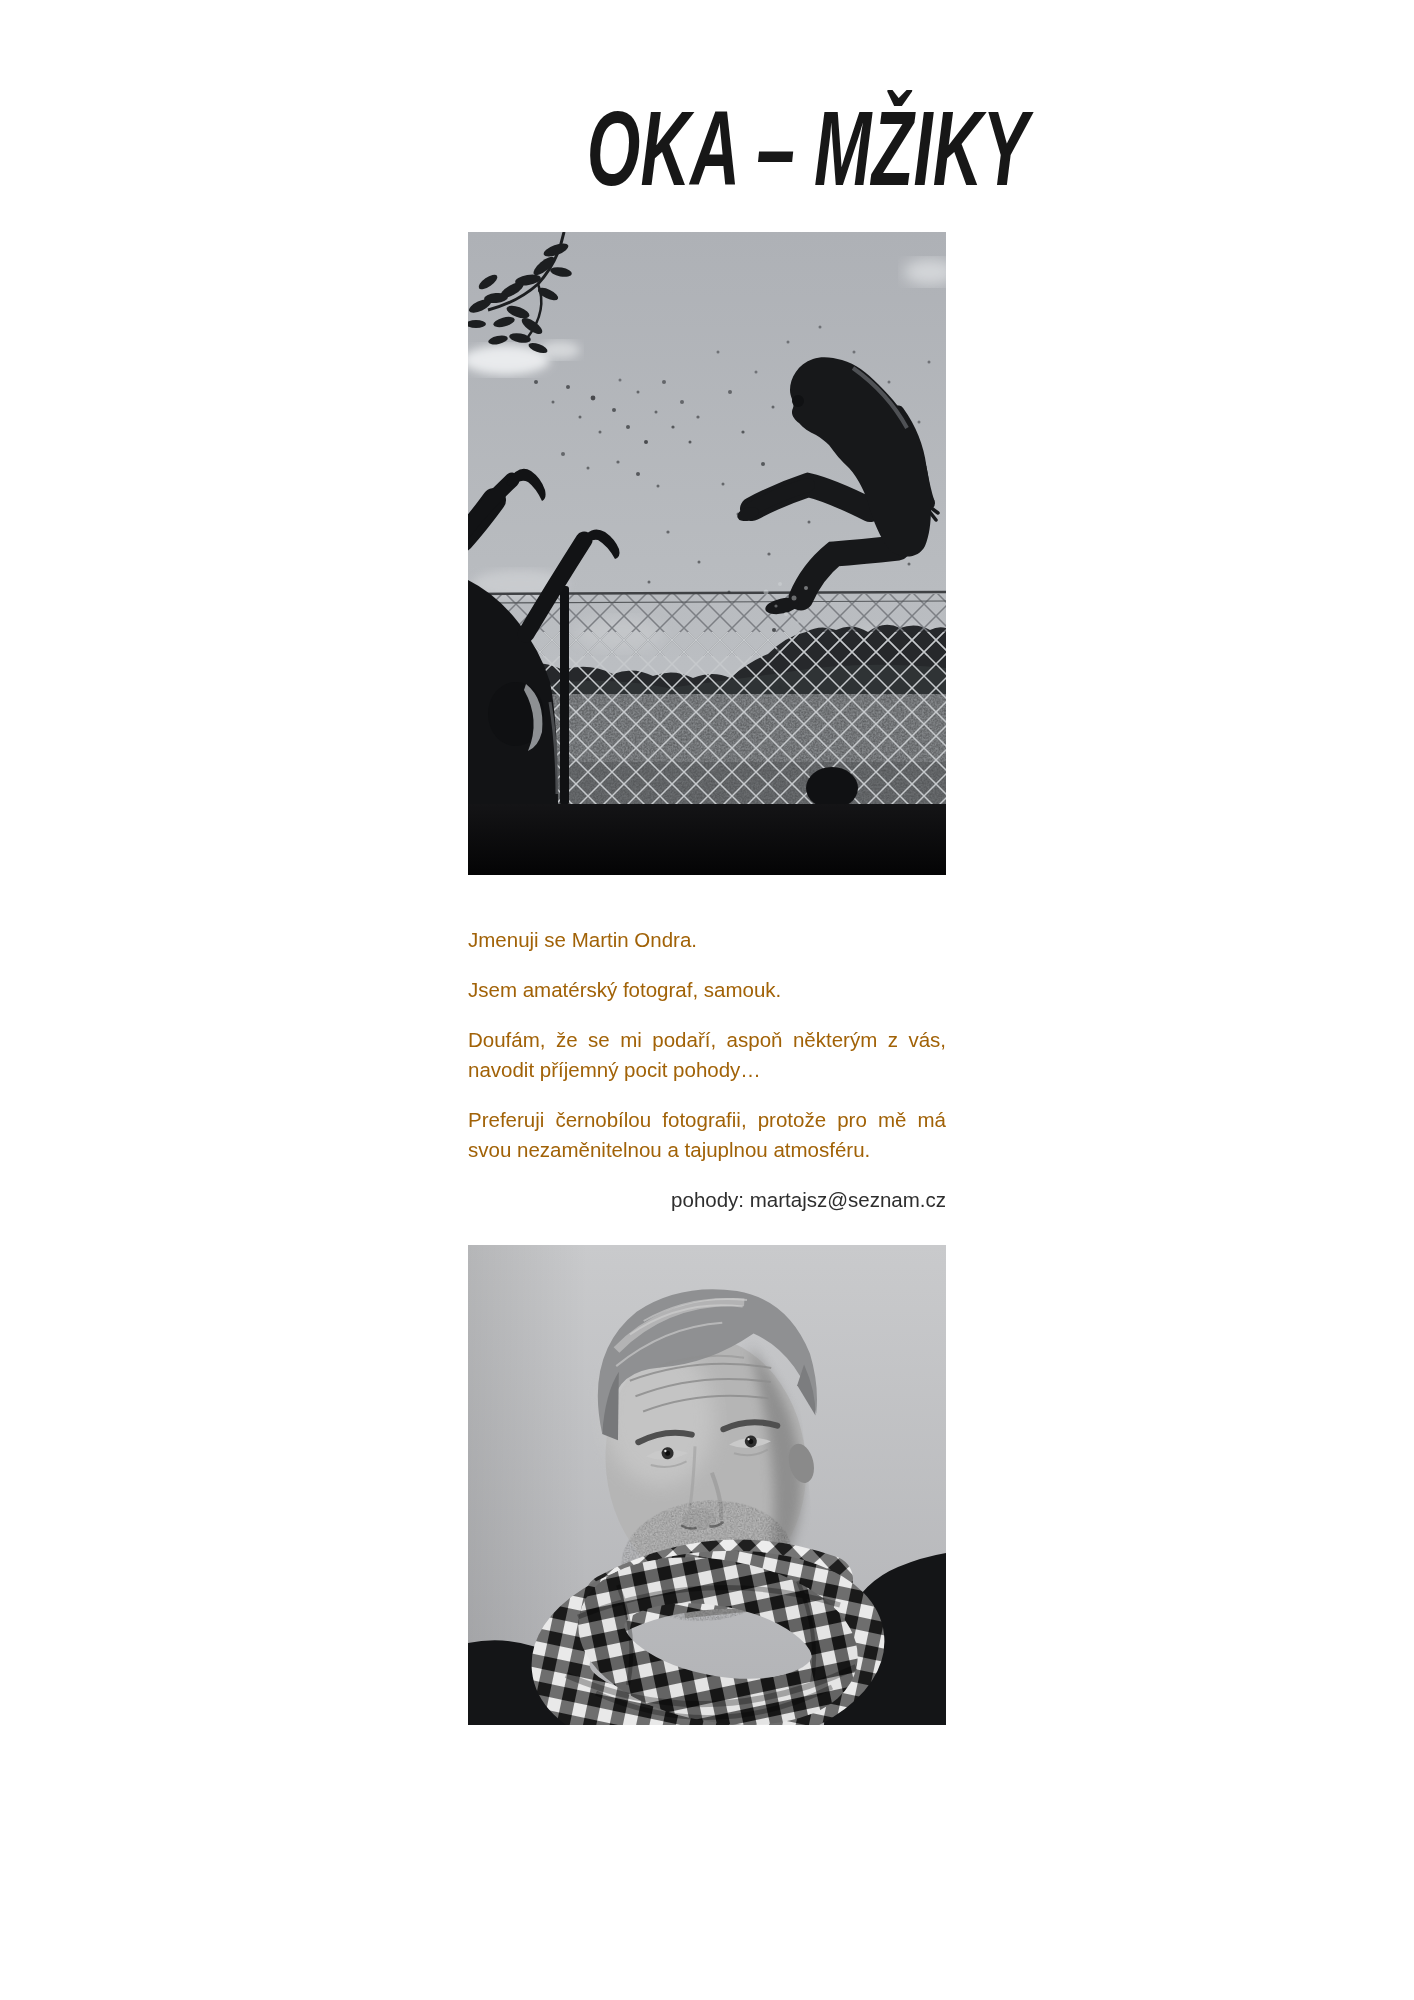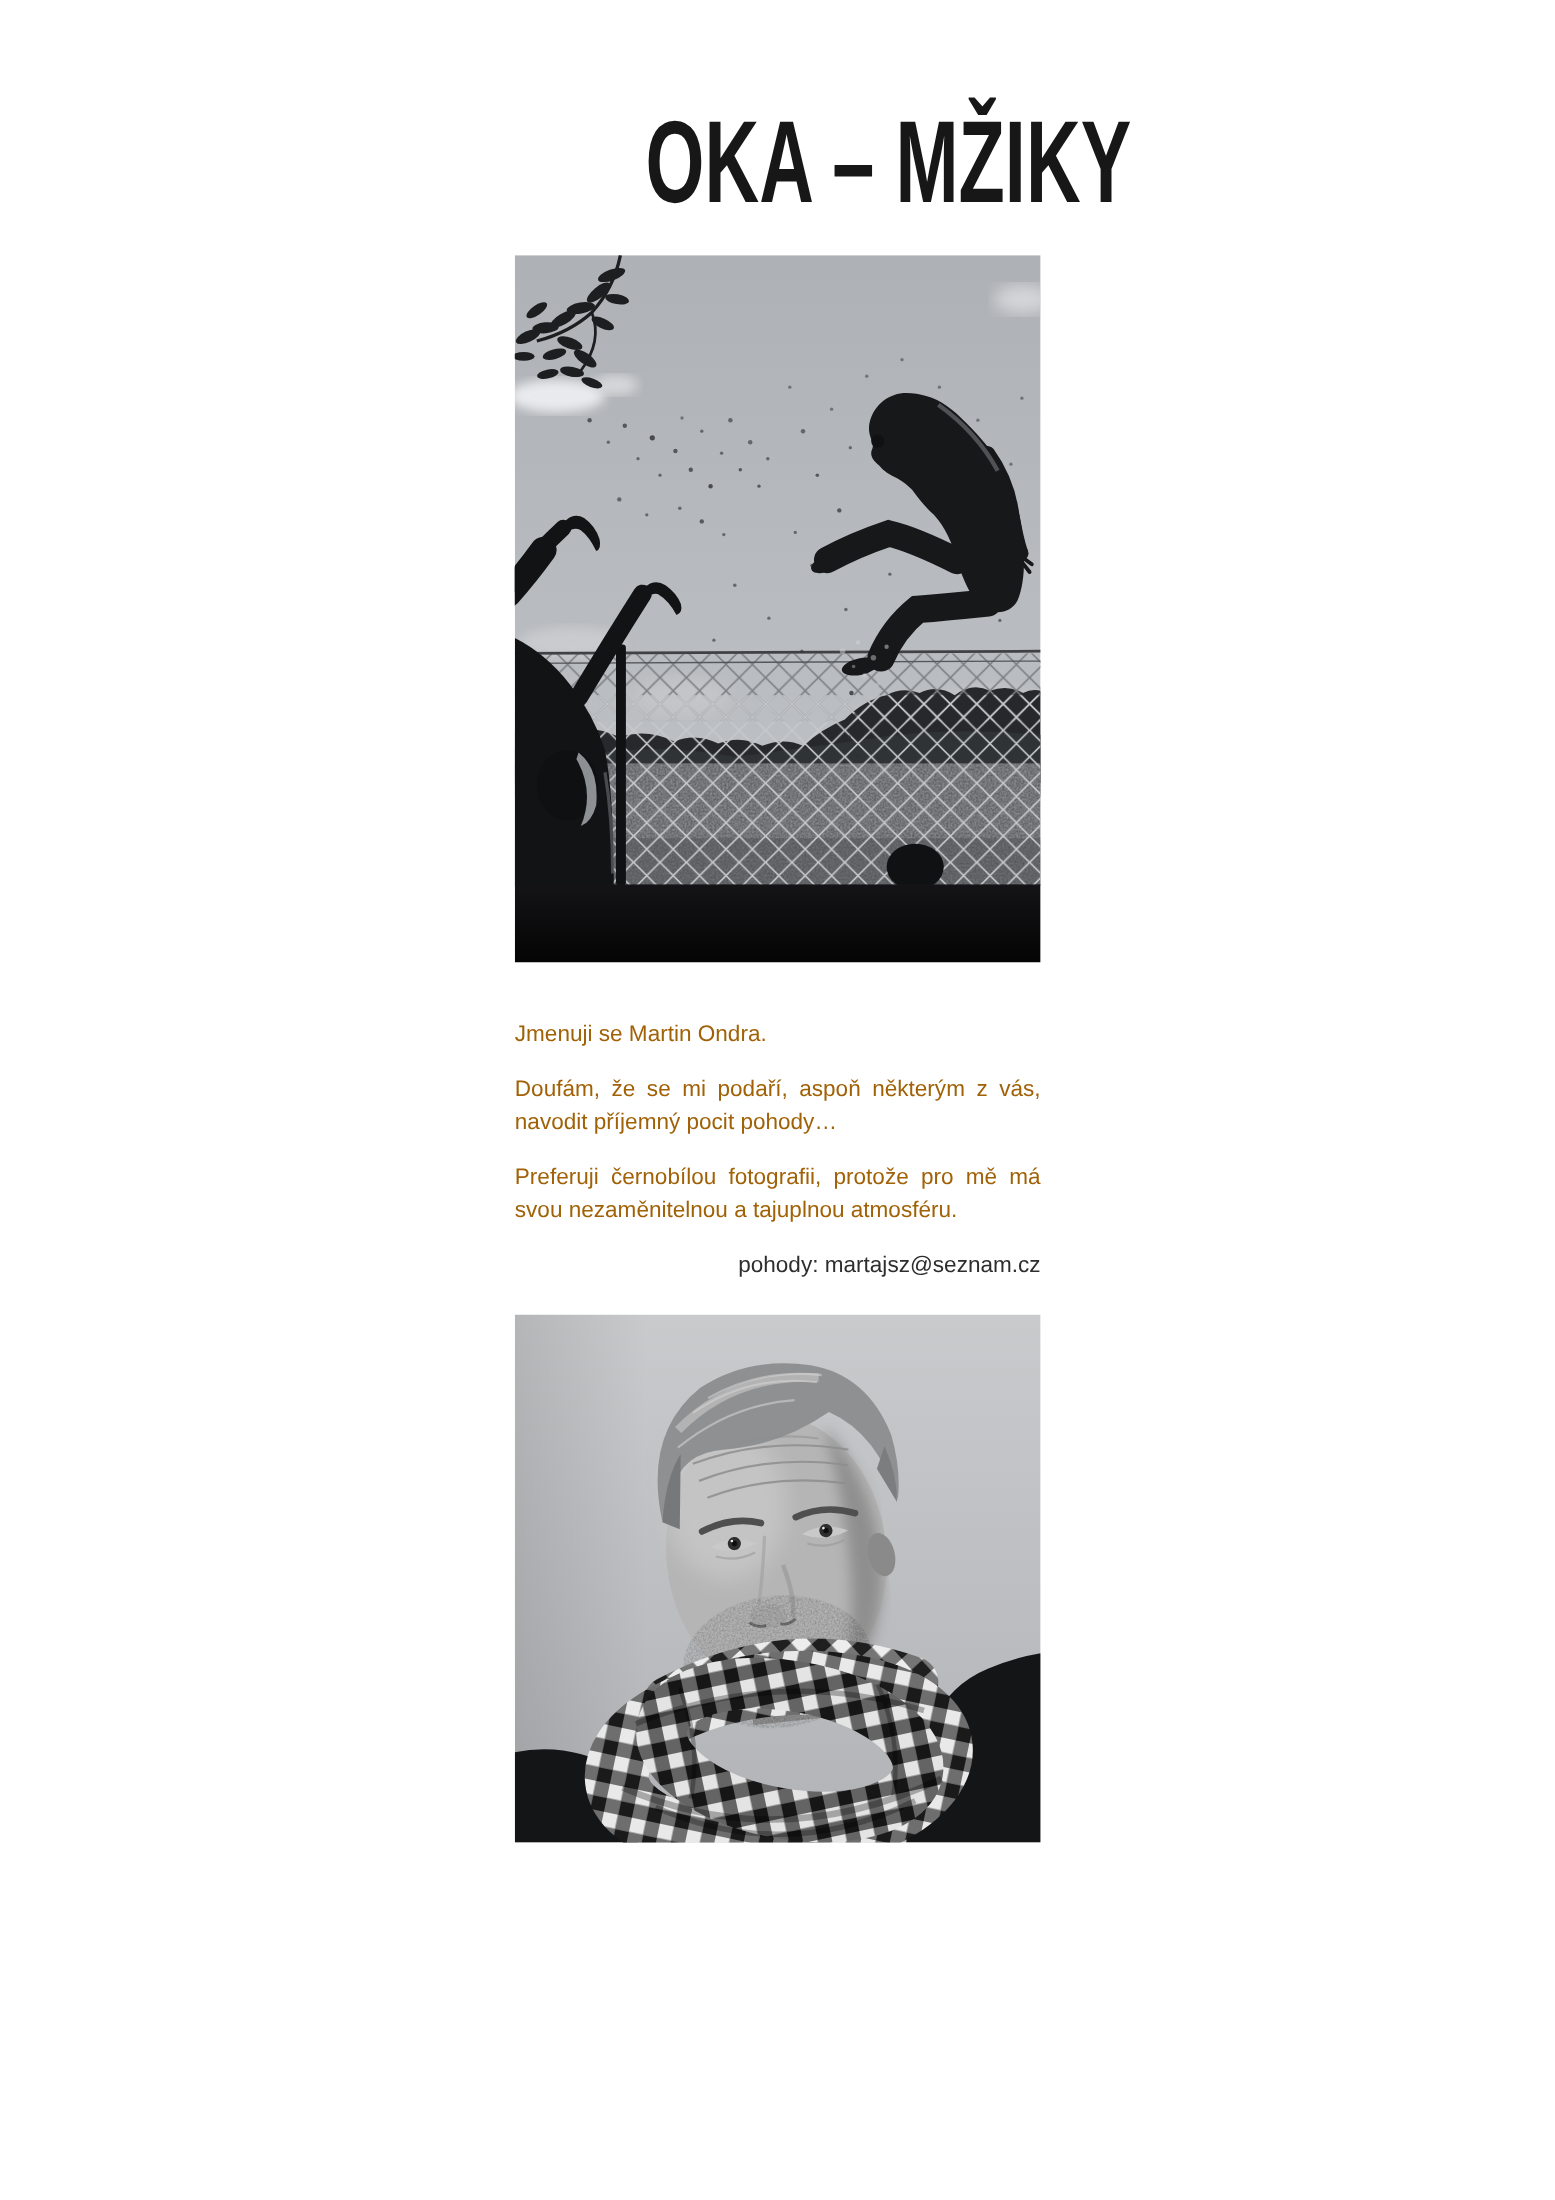--- a/index.html
+++ b/index.html
@@ -4,21 +4,21 @@
 <style>
   html,body{margin:0;padding:0;background:#ffffff;}
   .page{
     width:1414px;height:2000px;background:#ffffff;position:relative;
     font-family:"Liberation Sans","DejaVu Sans",sans-serif;overflow:hidden;
   }
   .content{width:478px;margin:0 auto;}
   h1.title{
     margin:95px 0 0 0;padding:0;text-align:left;
     font-size:106px;line-height:1.0;font-weight:bold;color:#171717;
-    white-space:nowrap;letter-spacing:0px;
+    white-space:nowrap;letter-spacing:0px;font-style:italic;
   }
   h1.title .squeeze{display:inline-block;transform:scaleX(0.65);transform-origin:50% 50%;}
   figure.photo{margin:0;padding:0;font-size:0;line-height:0;}
   figure.hero{margin-top:31px;}
   figure.portrait{margin-top:30px;}
   figure.photo svg{display:block;}
   .bio{margin-top:50px;color:#2e2e2e;}
   .bio p{
     margin:0 0 20px 0;font-size:20.5px;line-height:30px;
     text-align:justify;text-justify:inter-word;color:#a16207;
@@ -206,20 +206,21 @@
         </g>
 
         <ellipse cx="364" cy="556" rx="26" ry="21" fill="#101113"></ellipse>
 
         <rect x="0" y="572" width="478" height="71" fill="url(#poolG)"></rect>
       </svg>
     </figure>
 
     <section class="bio">
       <p>Jmenuji se Martin Ondra.</p>
+      <p>Jsem amatérský fotograf, samouk.</p>
       <p>Doufám, že se mi podaří, aspoň některým z vás, navodit příjemný pocit pohody…</p>
       <p>Preferuji černobílou fotografii, protože pro mě má svou nezaměnitelnou a tajuplnou atmosféru.</p>
       <div class="contact">
         <span>pohody:</span>
         <a href="#">martajsz@seznam.cz</a>
       </div>
     </section>
 
     <figure class="photo portrait" role="img" aria-label="Černobílý portrét Martina Ondry s kostkovanou šálou">
       <svg width="478" height="480" viewBox="0 0 478 480">

